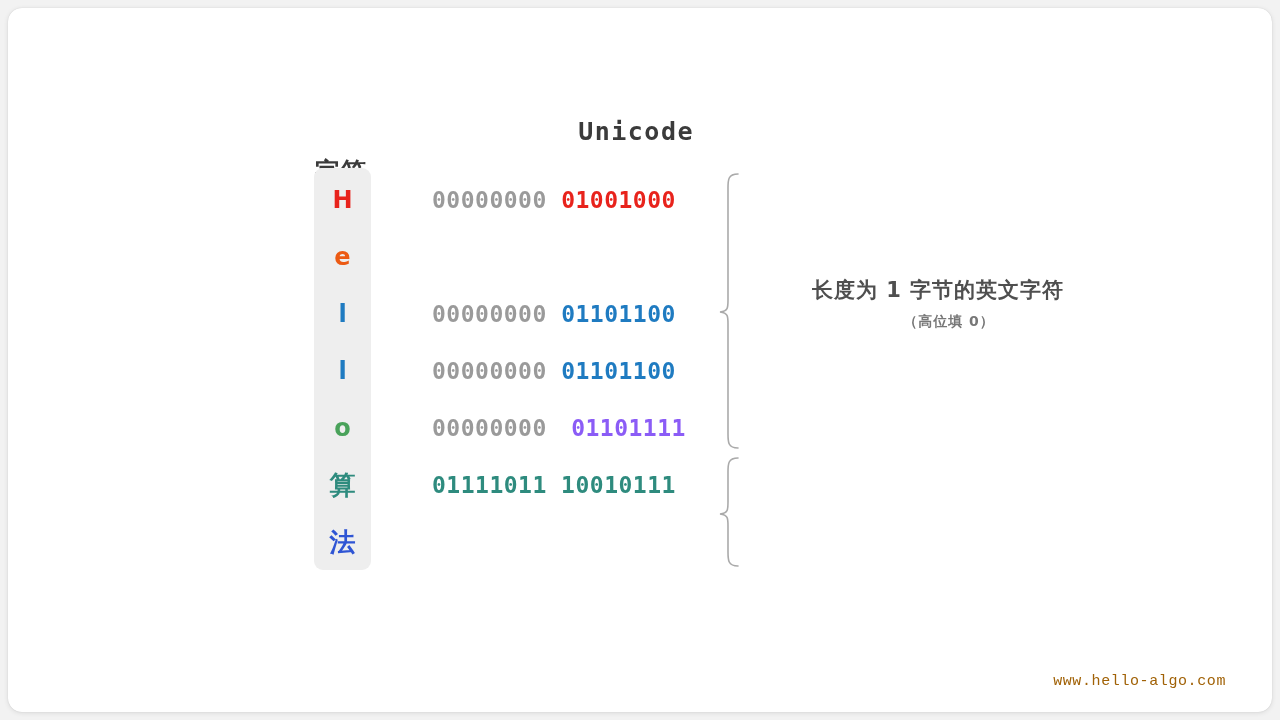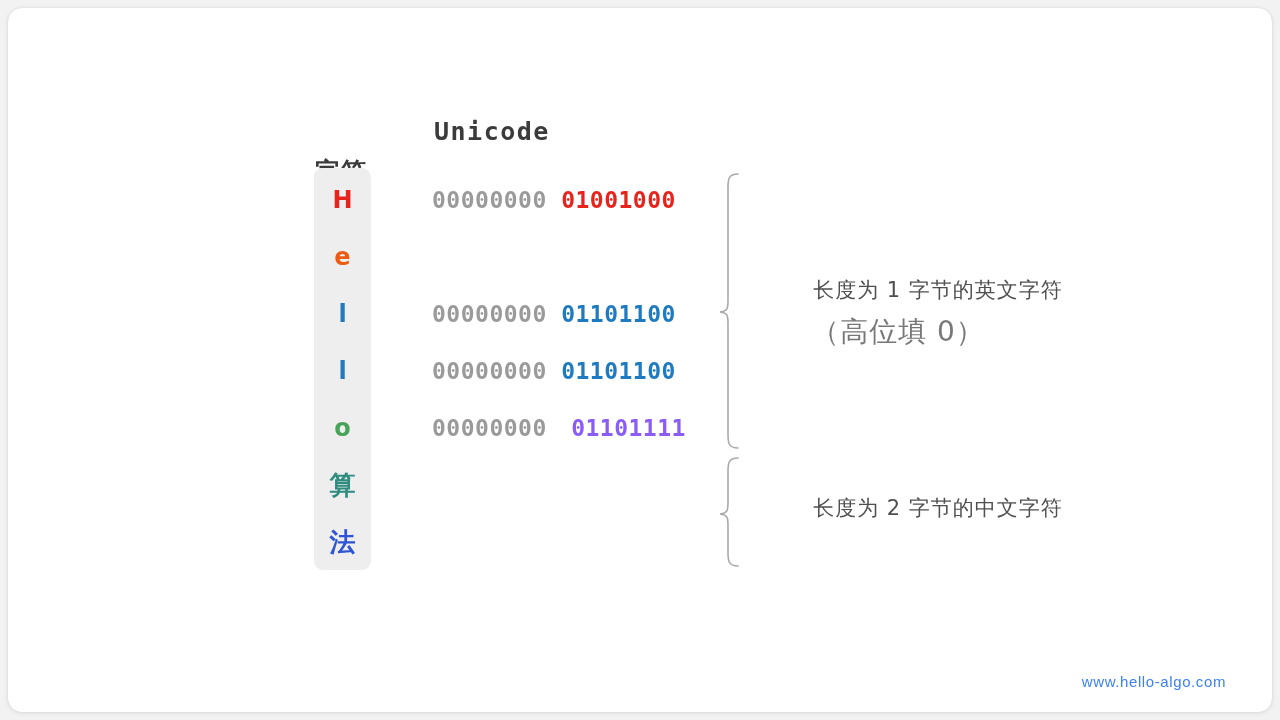--- a/index.html
+++ b/index.html
@@ -38,21 +38,21 @@
     font-weight: 700;
     color: #3b3b3b;
     letter-spacing: 1px;
     margin-top: 38px;
   }
   #hdr-unicode {
     position: absolute;
     left: 426px;
     top: 109px;
     width: 260px;
-    text-align: left;
+    text-align: right;
     font-family: "DejaVu Sans Mono", monospace;
     font-size: 25px;
     font-weight: 700;
     color: #3b3b3b;
     letter-spacing: 1.5px;
   }
 
   
   #char-strip {
     position: absolute;
@@ -116,47 +116,48 @@
 
   
   .annot {
     position: absolute;
     font-family: "DejaVu Sans", sans-serif;
     font-size: 21px;
     color: #4f4f4f;
     text-align: center;
     letter-spacing: 1px;
     white-space: nowrap;
+    font-weight: bold;
   }
   #annot-1 {
     left: 760px;
     top: 268px;
     width: 340px;
   }
   #annot-1-sub {
-    left: 720px;
+    left: 771px;
     top: 305px;
     width: 340px;
-    font-size: 28px;
+    font-size: 14px;
     color: #777777;
   }
   #annot-2 {
     left: 760px;
     top: 486px;
     width: 340px;
   }
 
   
   #watermark {
     position: absolute;
     right: 46px;
     bottom: 22px;
-    font-family: Liberation Sans, sans-serif;
+    font-family: Liberation Mono, monospace;
     font-size: 15px;
-    color: #3b82f6;
+    color: #a16207;
     letter-spacing: 0.6px;
   }
 </style>
 </head>
 <body>
 
 <div id="canvas">
 
   <div id="hdr-char">字符</div>
   <div id="hdr-unicode">Unicode</div>
@@ -178,20 +179,21 @@
       <div class="row" style="top: 335px;">
         <div class="row-char" style="color: rgb(31, 123, 193);">l</div>
         <div class="row-bytes"><span class="byte-pad">00000000 </span><span class="byte-val" style="color: rgb(31, 123, 193);">01101100</span></div>
       </div>
       <div class="row" style="top: 392px;">
         <div class="row-char" style="color: rgb(73, 162, 90);">o</div>
         <div class="row-bytes"><span class="byte-pad">00000000 </span><span class="byte-val" style="color: #8b5cf6; margin-left: 10px;">01101111</span></div>
       </div>
       <div class="row" style="top: 449px;">
         <div class="row-char cjk" style="color: rgb(46, 139, 126);">算</div>
+        <div class="row-bytes"><span class="byte-pad"></span><span class="byte-val" style="color: rgb(46, 139, 126);">01111011 10010111</span></div>
       </div>
       <div class="row" style="top: 506px;">
         <div class="row-char cjk" style="color: rgb(47, 85, 212);">法</div>
       </div>
     </div>
 
   <svg id="braces" viewBox="0 0 70 430" xmlns="http://www.w3.org/2000/svg">
 
     <path d="M 30 16
              C 20 16, 20 22, 20 30
@@ -205,16 +207,15 @@
              C 20 300, 20 306, 20 314
              L 20 344
              C 20 352, 20 355, 12 356
              C 20 357, 20 360, 20 368
              L 20 394
              C 20 402, 20 408, 30 408" fill="none" stroke="#aaaaaa" stroke-width="1.6" stroke-linecap="round"></path>
   </svg>
 
   <div class="annot" id="annot-1">长度为 1 字节的英文字符</div>
   <div class="annot" id="annot-1-sub">（高位填 0）</div>
-  <div class="annot" id="annot-2">长度为 2 字节的中文字符</div>
 
   <div id="watermark">www.hello-algo.com</div>
 </div>
 
 </body></html>

